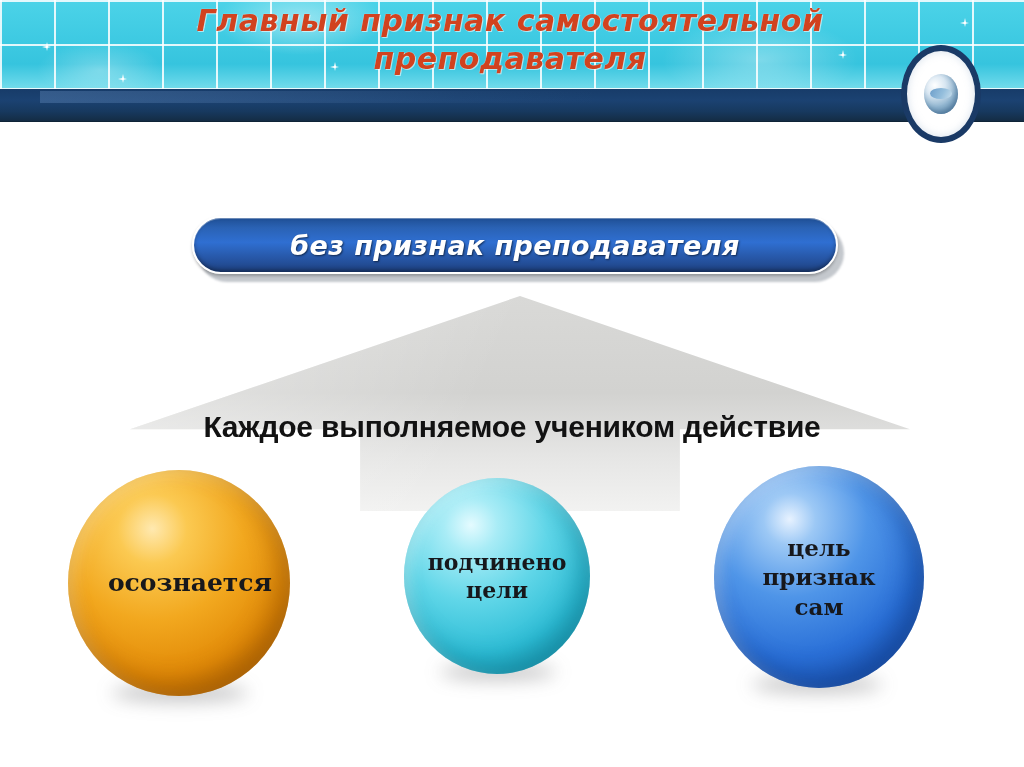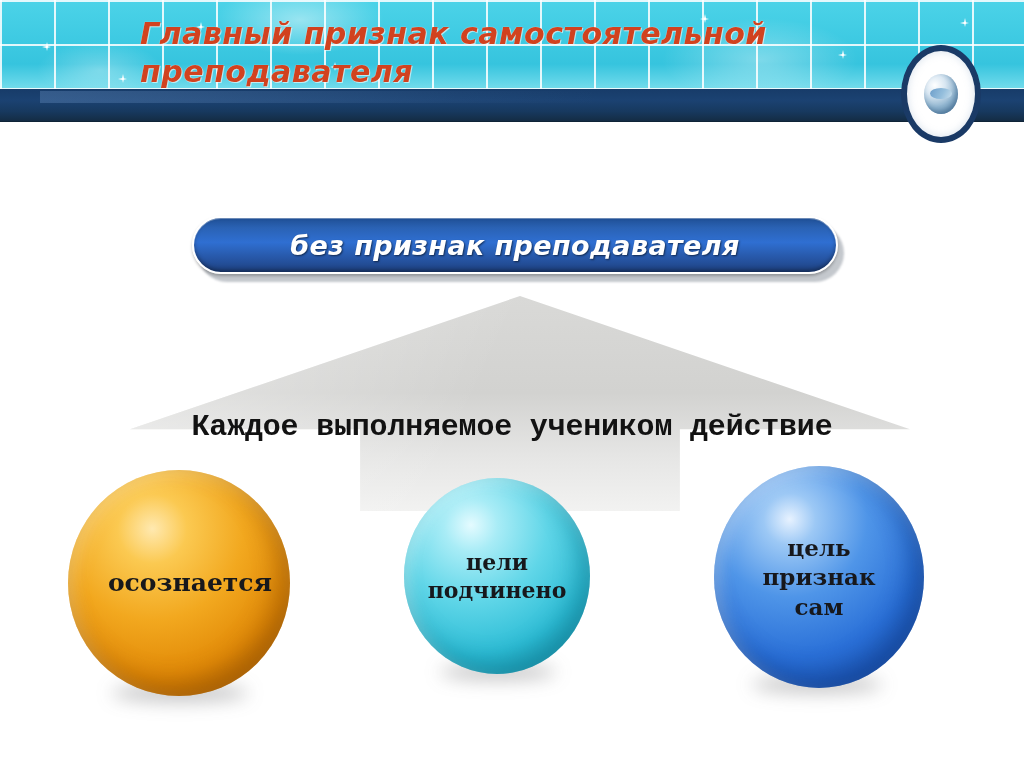--- a/index.html
+++ b/index.html
@@ -51,22 +51,22 @@
     background:
       linear-gradient(to right, rgba(255,255,255,0) 0%, #ffffff 50%, rgba(255,255,255,0) 100%) center/9px 2px no-repeat,
       linear-gradient(to bottom, rgba(255,255,255,0) 0%, #ffffff 50%, rgba(255,255,255,0) 100%) center/2px 9px no-repeat;
   }
 
   .title-block {
     position: absolute;
     left: 140px;
     top: 2px;
     width: 740px;
+    text-align: center;
     z-index: 5;
-    margin-top: 13px;
   }
   .title-line {
     font-family: "DejaVu Sans", sans-serif;
     font-weight: bold;
     font-style: italic;
     font-size: 30px;
     line-height: 38px;
     letter-spacing: 0.5px;
     color: #d1421f;
     text-shadow:
@@ -209,21 +209,21 @@
   
   .mid-text {
     position: absolute;
     left: 0;
     top: 410px;
     width: 1024px;
     text-align: center;
     z-index: 6;
   }
   .mid-text span {
-    font-family: Liberation Mono, monospace;
+    font-family: Liberation Sans, sans-serif;
     font-weight: bold;
     font-size: 30px;
     color: #121212;
     letter-spacing: -0.2px;
     white-space: nowrap;
   }
 
   
   .sphere {
     position: absolute;
@@ -339,22 +339,22 @@
   <div class="sphere-shadow shadow-blue"></div>
 
   <div class="sphere sphere-orange">
     <div class="sphere-label">
       <div>осознается</div>
     </div>
   </div>
 
   <div class="sphere sphere-cyan">
     <div class="sphere-label">
+      <div>подчинено</div>
       <div>цели</div>
-      <div>подчинено</div>
     </div>
   </div>
 
   <div class="sphere sphere-blue">
     <div class="sphere-label">
       <div>цель</div>
       <div>признак</div>
       <div>сам</div>
     </div>
   </div>

